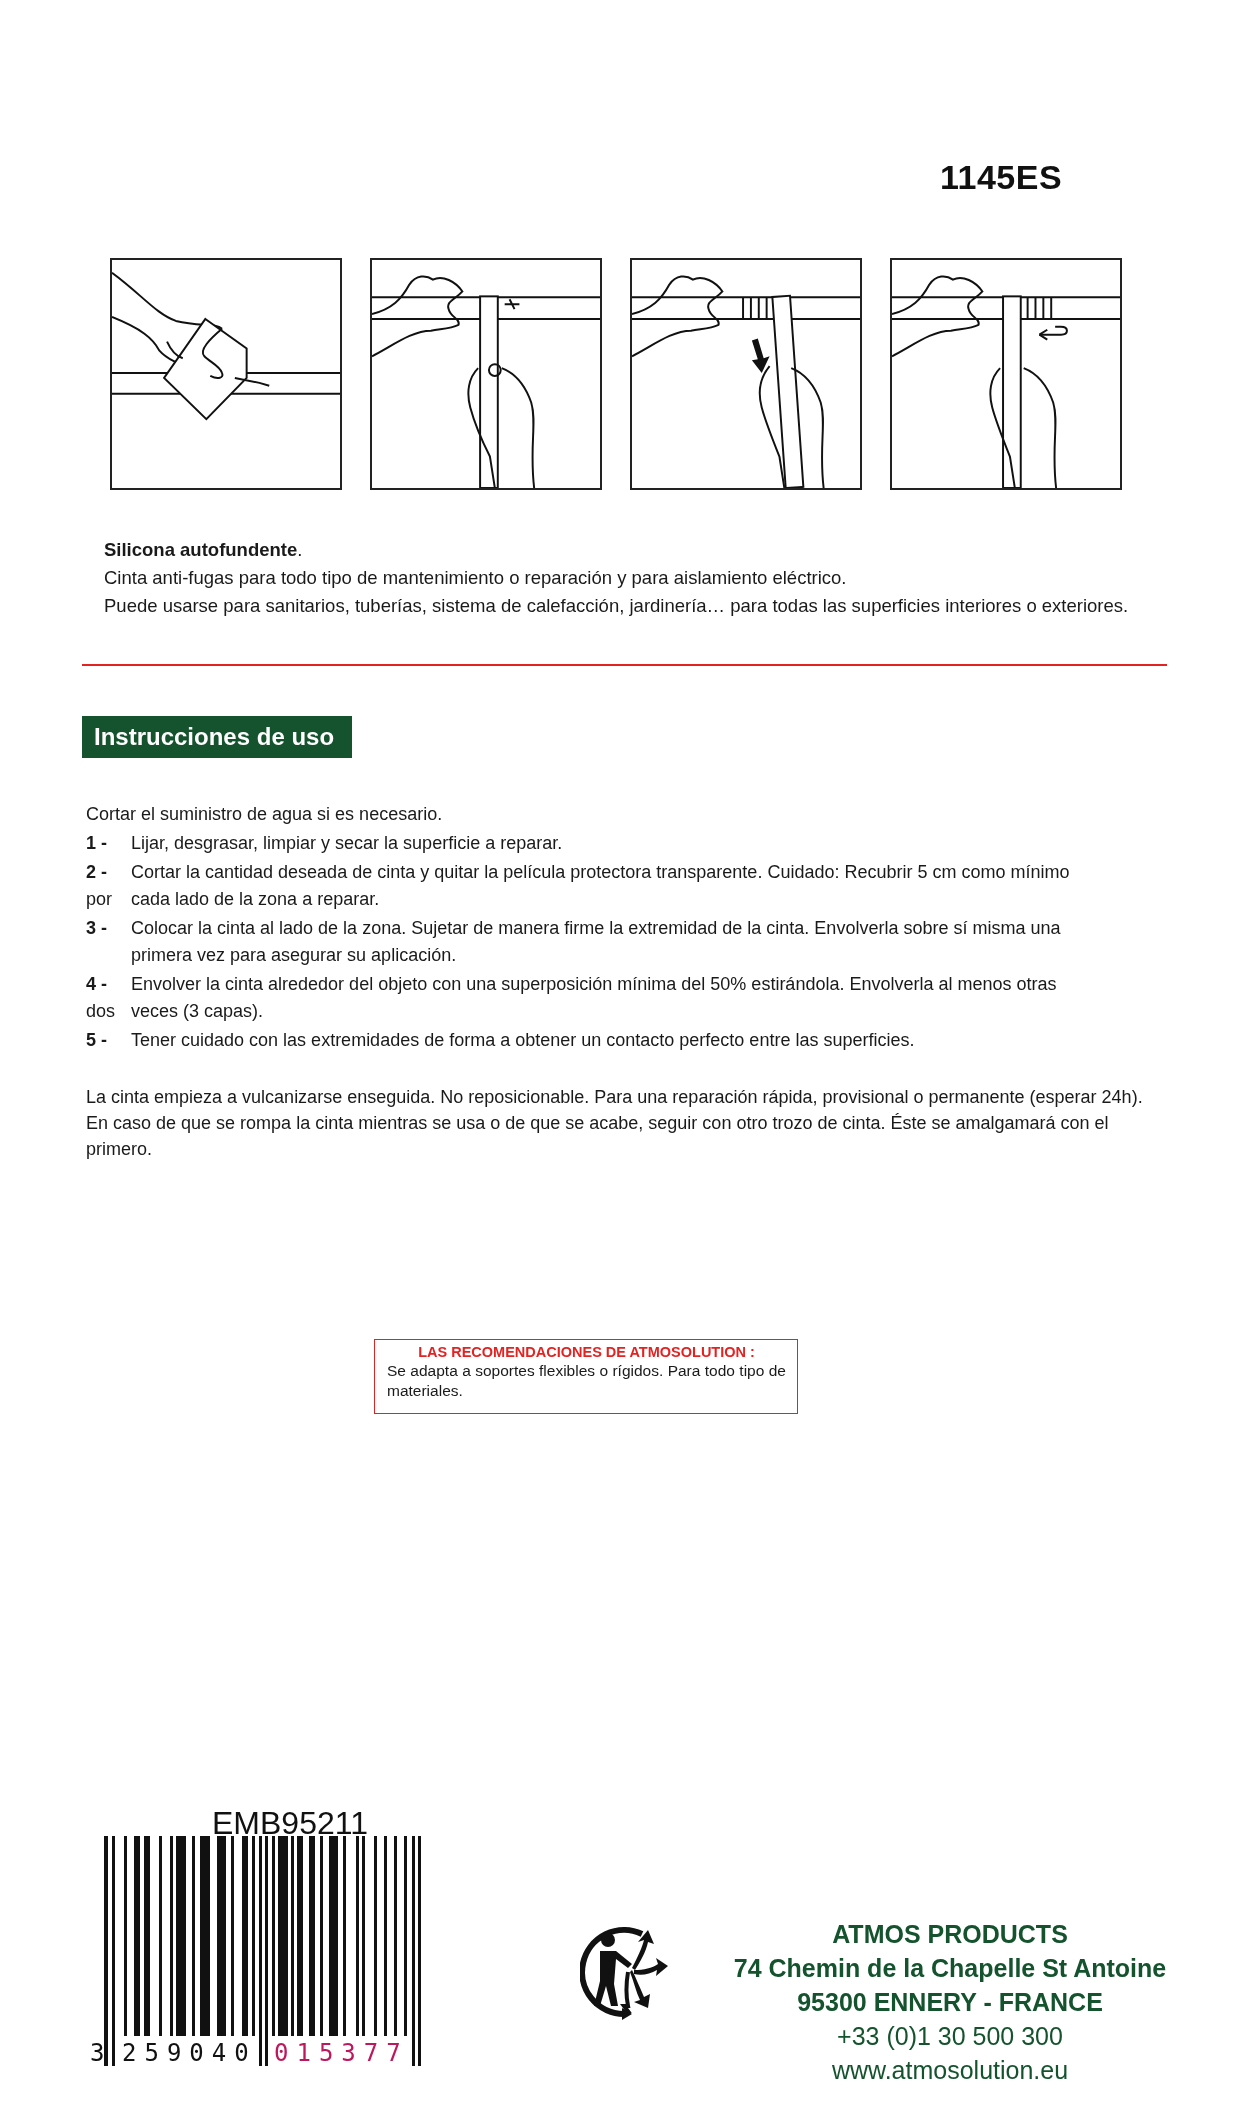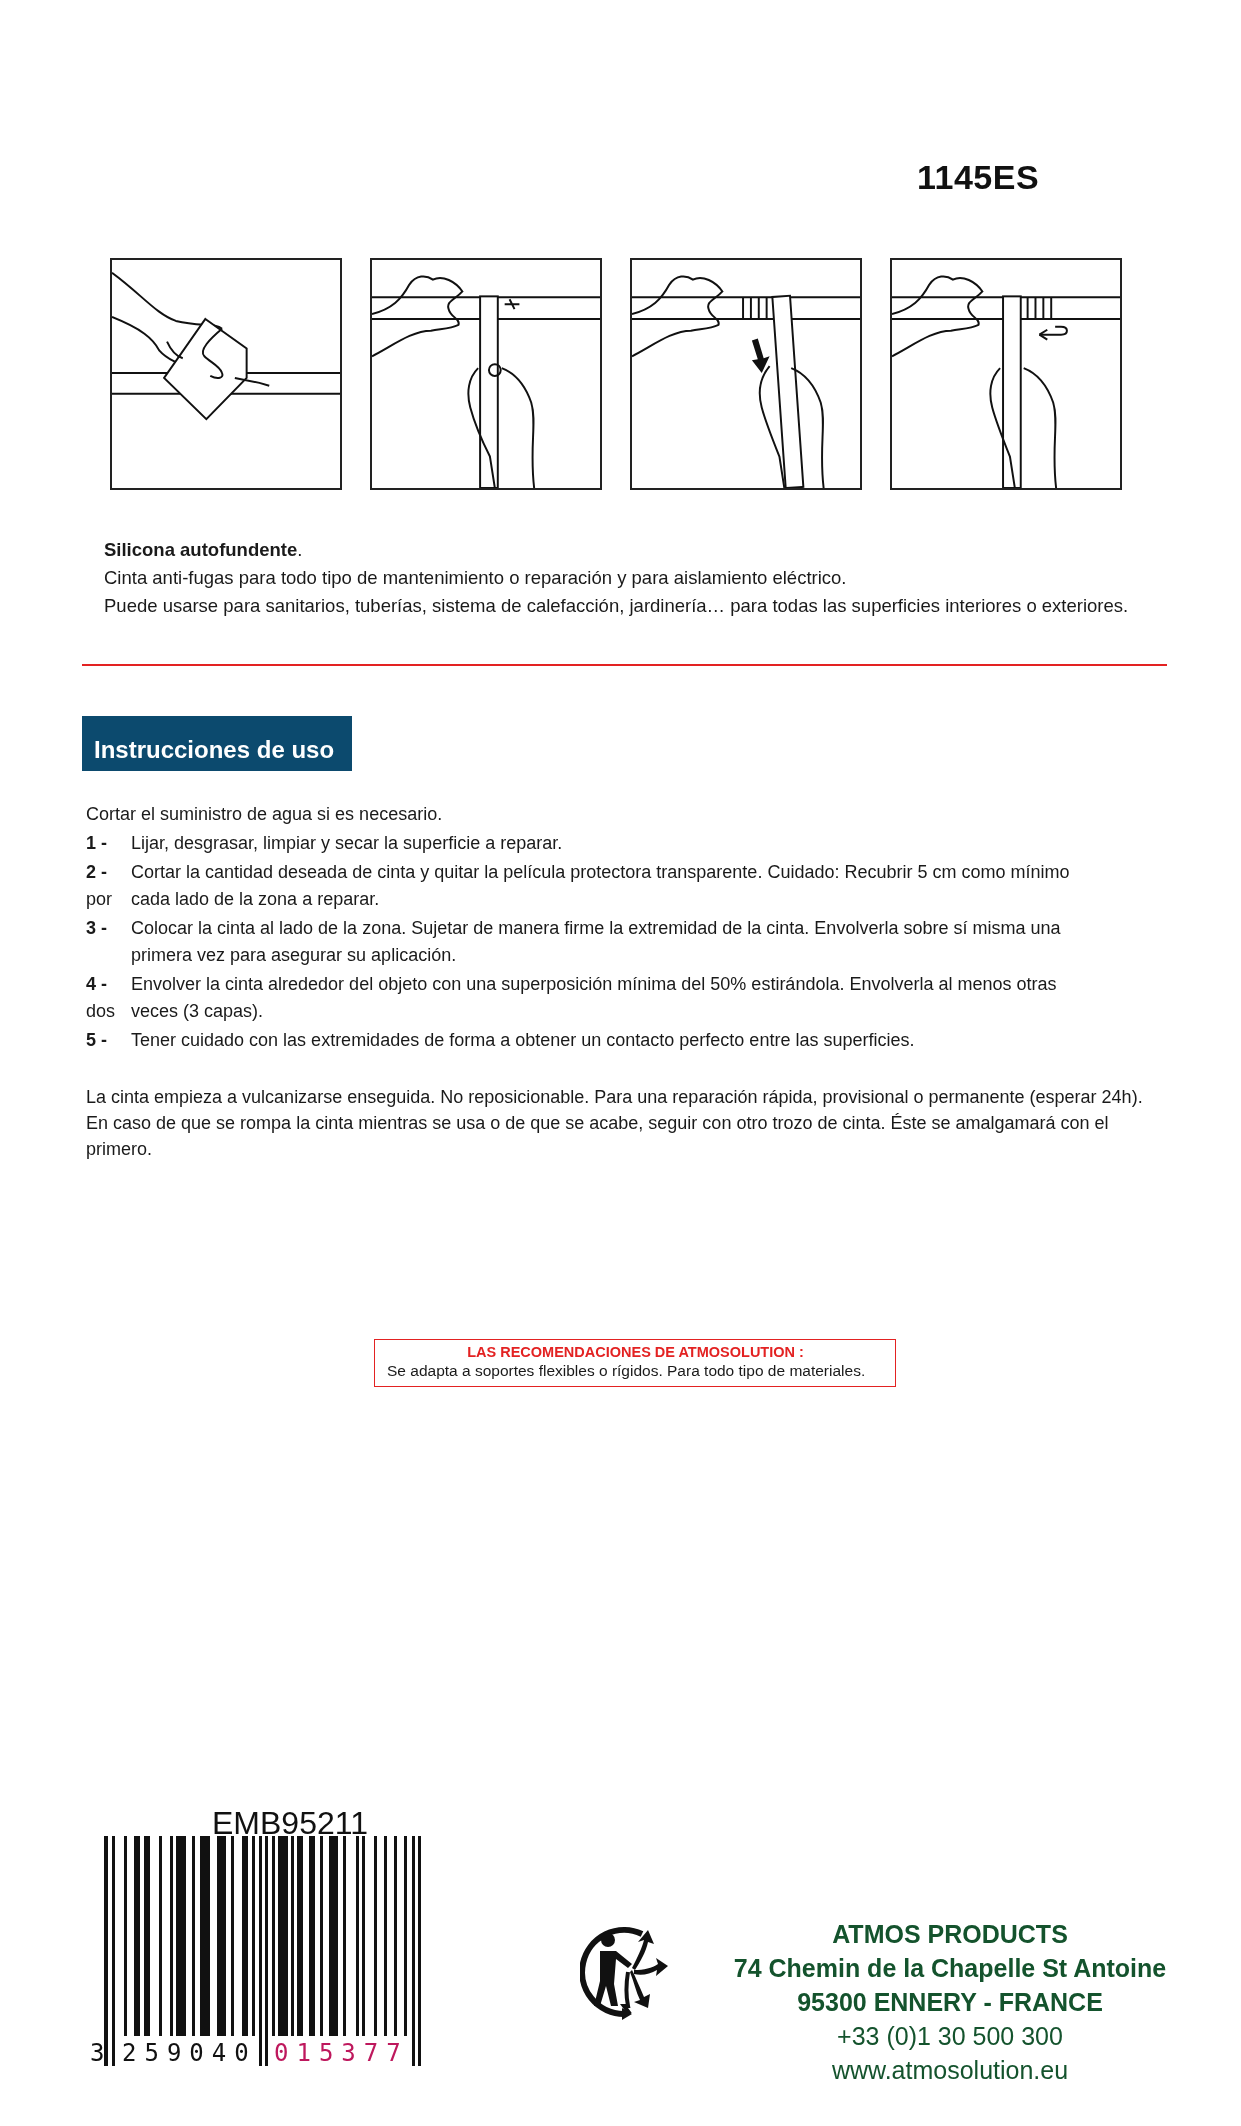--- a/index.html
+++ b/index.html
@@ -1,35 +1,35 @@
 <!DOCTYPE html>
 <html><head>
 <meta charset="utf-8">
 <style>
   html, body { margin: 0; padding: 0; background: #ffffff; }
   body { width: 1241px; height: 2126px; position: relative; overflow: hidden;
          font-family: "Liberation Sans", "DejaVu Sans", sans-serif; color: #1a1a1a; }
   .abs { position: absolute; }
-  .code { left: 917px; top: 158px; font-size: 34px; font-weight: bold; color: #111; letter-spacing: 0.5px; text-align: center; }
+  .code { left: 940px; top: 158px; font-size: 34px; font-weight: bold; color: #111; letter-spacing: 0.5px; text-align: center; }
   .panel { top: 258px; width: 232px; height: 232px; border: 2.5px solid #222; box-sizing: border-box; background: #fff; overflow: hidden; }
   .panel svg { width: 100%; height: 100%; display: block; }
   .intro { left: 86px; top: 536px; width: 1054px; font-size: 18.5px; line-height: 28px; }
   .intro .l { display: block; margin-left: 18px; }
   .intro .bold { font-weight: bold; }
   .intro .just { text-align: justify; text-align-last: auto; }
   .redline { left: 82px; top: 664px; width: 1085px; height: 2px; background: #e32222; }
-  .section-label { left: 82px; top: 716px; height: 42px; padding: 13px 18px 0 12px; background: #0c4a6e;
+  .section-label { left: 82px; top: 716px; height: 42px; padding: 0 18px 0 12px; background: #14532d;
                    color: #fff; font-weight: bold; font-size: 24px; line-height: 42px; }
   .instr { left: 86px; top: 801px; width: 1080px; font-size: 18px; line-height: 27px; }
   .instr .row { display: flex; }
   .instr .num { width: 45px; flex: none; font-weight: bold; }
   .instr .prefix { width: 45px; flex: none; }
   .instr .gap { height: 2px; }
   .notes { left: 86px; top: 1084px; width: 1080px; font-size: 18px; line-height: 26px; }
-  .reco { left: 374px; top: 1339px; width: 522px; border: 1.5px solid #e32222; box-sizing: border-box; padding: 3px 11px 5px 12px; }
+  .reco { left: 374px; top: 1339px; width: 424px; border: 1.5px solid #e32222; box-sizing: border-box; padding: 3px 11px 12px 12px; }
   .reco .t { color: #e32222; font-weight: bold; font-size: 14.5px; text-align: center; line-height: 18px; }
   .reco .b { font-size: 15.5px; line-height: 20px; text-align: justify; }
   .emb { left: 212px; top: 1805px; font-size: 32px; color: #111; }
   .barcode { left: 104px; top: 1836px; width: 348px; height: 230px; }
   .footer-logo { left: 580px; top: 1926px; width: 96px; height: 96px; }
   .addr { left: 720px; top: 1917px; width: 460px; text-align: center; font-size: 25px; line-height: 34px; color: #14532d; }
   .addr .b { font-weight: bold; }
 </style>
 </head>
 <body>

